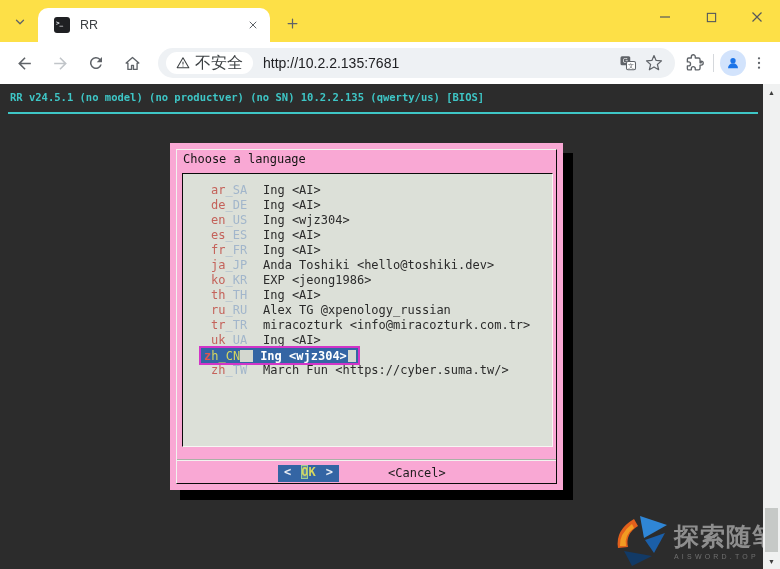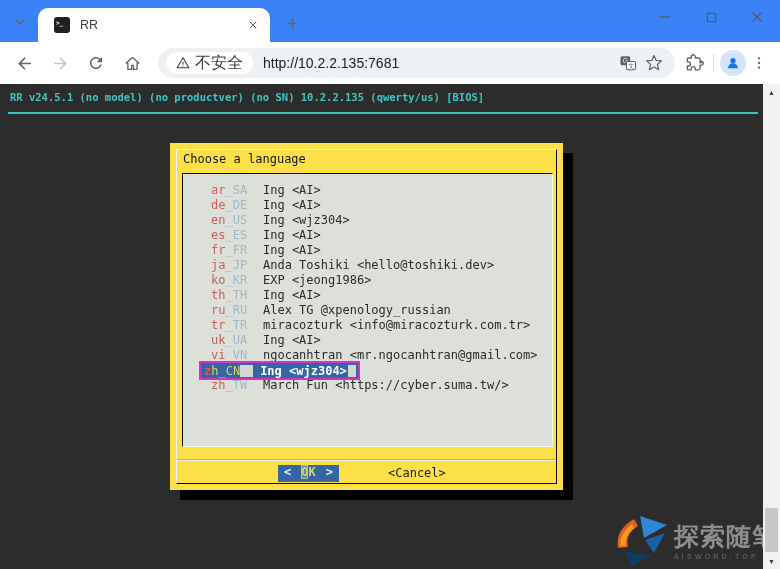--- a/index.html
+++ b/index.html
@@ -1,20 +1,20 @@
 <!DOCTYPE html>
 <html><head>
 <meta charset="utf-8">
 <style>
   html,body{margin:0;padding:0;background:#555;}
   .window{position:relative;width:780px;height:569px;overflow:hidden;
     font-family:"Liberation Sans",sans-serif;background:#dee1e6;
     box-shadow:inset 0 0 0 1px rgba(60,64,67,.35);}
   
-  .tabbar{position:relative;height:42px;background:#3b82f6;}
+  .tabbar{position:relative;height:42px;background:#fde047;}
   .tab-chevron{position:absolute;left:10px;top:12px;width:20px;height:20px;display:flex;align-items:center;justify-content:center;cursor:pointer;}
   .tab{position:absolute;left:38px;top:8px;width:232px;height:34px;background:#fff;border-radius:10px 10px 0 0;display:flex;align-items:center;padding:0 8px;box-sizing:border-box;}
   .favicon{width:16px;height:16px;background:#1f2023;border-radius:3px;margin:0 10px 0 8px;color:#e8eaed;font:bold 6px "DejaVu Sans Mono",monospace;line-height:7px;padding:2px 0 0 2px;box-sizing:border-box;flex:none;}
   .tab-title{font-size:12.5px;color:#3c4043;flex:1;white-space:nowrap;overflow:hidden;}
   .tab-close{width:18px;height:18px;display:flex;align-items:center;justify-content:center;border-radius:50%;flex:none;cursor:pointer;}
   .newtab{position:absolute;left:282px;top:13px;width:20px;height:20px;display:flex;align-items:center;justify-content:center;cursor:pointer;}
   .winctl{position:absolute;right:0;top:0;height:34px;display:flex;}
   .wbtn{width:46px;height:34px;display:flex;align-items:center;justify-content:center;cursor:pointer;}
   
   .toolbar{height:42px;background:#fff;display:flex;align-items:center;padding:0 8px;box-sizing:border-box;}
@@ -25,21 +25,21 @@
   .url{flex:1;font-size:14px;color:#202124;margin-left:10px;white-space:nowrap;overflow:hidden;}
   .boxicon{width:26px;height:26px;display:flex;align-items:center;justify-content:center;flex:none;cursor:pointer;}
   .tb-sep{width:1px;height:18px;background:#d5d8dc;margin:0 6px;flex:none;}
   .avatar{width:26px;height:26px;border-radius:50%;background:#d2e3fc;display:flex;align-items:center;justify-content:center;flex:none;cursor:pointer;}
   
   .page{position:absolute;left:0;top:84px;width:780px;height:485px;background:#2c2c2c;overflow:hidden;}
   .term-header{position:absolute;left:10px;top:7px;font:bold 10.5px "DejaVu Sans Mono",monospace;color:#3ec6c6;white-space:pre;}
   .term-rule{position:absolute;left:8px;top:28px;width:750px;height:2px;background:#3ec6c6;}
   
   .dlg-shadow{position:absolute;left:180px;top:69px;width:393px;height:347px;background:#000;}
-  .dialog{position:absolute;left:170px;top:59px;width:393px;height:347px;background:#fde047;font-family:"DejaVu Sans Mono",monospace;}
+  .dialog{position:absolute;left:170px;top:59px;width:393px;height:347px;background:#f9a8d4;font-family:"DejaVu Sans Mono",monospace;}
   .dlg-frame{position:absolute;inset:6px;border:1px solid;border-color:#f2f3ef #0a0a0a #0a0a0a #f2f3ef;pointer-events:none;}
   .dlg-title{position:absolute;left:13px;top:9px;font:12px "DejaVu Sans Mono",monospace;color:#141414;white-space:pre;}
   .listbox{position:absolute;left:12px;top:30px;width:371px;height:274px;box-sizing:border-box;background:#dce0d8;border:1px solid;border-color:#0a0a0a #f6f7f3 #f6f7f3 #0a0a0a;padding-top:9px;overflow:hidden;}
   .row{height:15px;line-height:15px;padding-left:28px;font:12px "DejaVu Sans Mono",monospace;color:#2b2b2b;white-space:pre;cursor:pointer;}
   .tag{display:inline-block;width:52px;}
   .lang{color:#c4625a;}
   .region{color:#a2b6cb;}
   .row.selected{padding-left:16px;overflow:visible;}
   .hl{display:inline-flex;align-items:center;height:15px;background:#3465a4;border:2px solid #d234c8;padding:0 2px 0 3px;position:relative;top:-2px;}
   .lang-first{color:#e0564d;font-weight:bold;}
@@ -191,21 +191,20 @@
           <div class="row"><span class="tag"><span class="lang">de</span><span class="region">_DE</span></span><span class="txt">Ing &lt;AI&gt;</span></div>
           <div class="row"><span class="tag"><span class="lang">en</span><span class="region">_US</span></span><span class="txt">Ing &lt;wjz304&gt;</span></div>
           <div class="row"><span class="tag"><span class="lang">es</span><span class="region">_ES</span></span><span class="txt">Ing &lt;AI&gt;</span></div>
           <div class="row"><span class="tag"><span class="lang">fr</span><span class="region">_FR</span></span><span class="txt">Ing &lt;AI&gt;</span></div>
           <div class="row"><span class="tag"><span class="lang">ja</span><span class="region">_JP</span></span><span class="txt">Anda Toshiki &lt;hello@toshiki.dev&gt;</span></div>
           <div class="row"><span class="tag"><span class="lang">ko</span><span class="region">_KR</span></span><span class="txt">EXP &lt;jeong1986&gt;</span></div>
           <div class="row"><span class="tag"><span class="lang">th</span><span class="region">_TH</span></span><span class="txt">Ing &lt;AI&gt;</span></div>
           <div class="row"><span class="tag"><span class="lang">ru</span><span class="region">_RU</span></span><span class="txt">Alex TG @xpenology_russian</span></div>
           <div class="row"><span class="tag"><span class="lang">tr</span><span class="region">_TR</span></span><span class="txt">miracozturk &lt;info@miracozturk.com.tr&gt;</span></div>
           <div class="row"><span class="tag"><span class="lang">uk</span><span class="region">_UA</span></span><span class="txt">Ing &lt;AI&gt;</span></div>
-          <div class="row"><span class="tag"><span class="lang">vi</span><span class="region">_VN</span></span><span class="txt">ngocanhtran &lt;mr.ngocanhtran@gmail.com&gt;</span></div>
           <div class="row selected"><span class="hl"><span class="lang-first">z</span><span class="tag-sel">h_CN</span><span class="blk b1"></span><span class="txt-sel">Ing &lt;wjz304&gt;</span><span class="blk b2"></span></span></div>
           <div class="row"><span class="tag"><span class="lang">zh</span><span class="region">_TW</span></span><span class="txt">March Fun &lt;https://cyber.suma.tw/&gt;</span></div>
         </div>
 
       <div class="btn-sep"></div>
 
       <div class="ok-btn"><span>&lt;</span><span class="ok-o">O</span><span class="ok-k">K</span><span>&gt;</span></div>
 
       <div class="cancel-btn">&lt;Cancel&gt;</div>
     </div>

